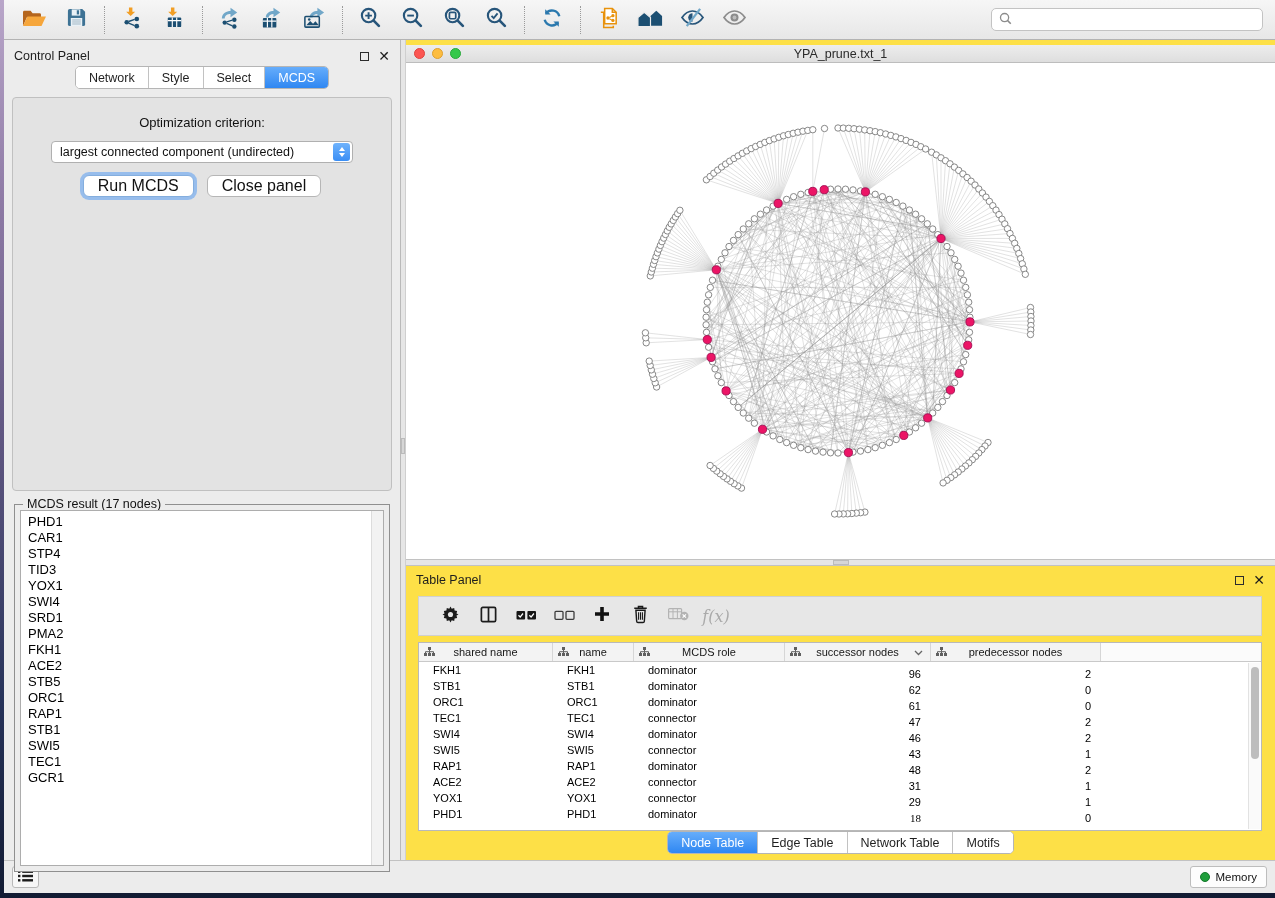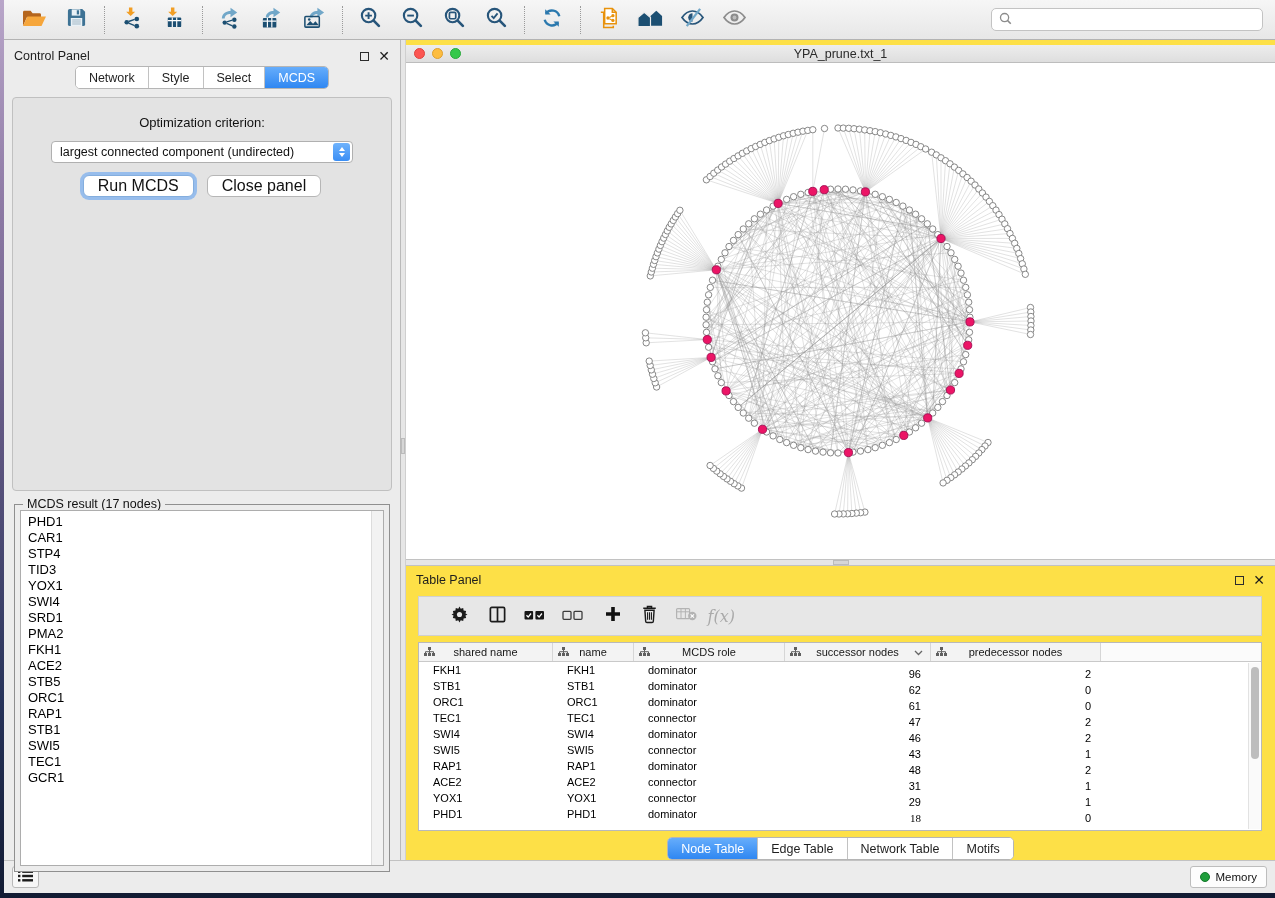--- a/index.html
+++ b/index.html
@@ -67,35 +67,35 @@
   .net-view { height:496px; flex:none; background:#fff; position:relative; }
   .net-view svg { position:absolute; inset:0; width:100%; height:100%; }
 
   
   .hsplit { height:7px; flex:none; background:#e6e6e6; border-top:1px solid #c2c2c2; border-bottom:1px solid #c2c2c2; position:relative; }
   .hsplit .grip { position:absolute; left:50%; top:0; bottom:0; width:16px; margin-left:-8px; background:#d6d6d6; border:1px solid #bbb; }
 
   
   .table-panel { flex:1; min-height:0; display:flex; flex-direction:column; padding-top:4px; }
   .tp-toolbar { margin:6px 13px 0 12px; height:40px; flex:none; background:#e7e7e7; border:1px solid #d0d0d0; display:flex; align-items:center; padding:0 12px; gap:0; }
-  .tp-btn { width:38px; height:30px; display:flex; align-items:center; justify-content:flex-end; }
+  .tp-btn { width:38px; height:30px; display:flex; align-items:center; justify-content:center; }
   .fx { font-family:"DejaVu Serif","Liberation Serif",serif; font-style:italic; font-size:16px; color:#aaa; }
   .table-wrap { margin:6px 13px 0 12px; height:189px; flex:none; background:#fff; border:1px solid #b9b9b9; position:relative; overflow:hidden; }
   .thead { display:flex; height:19px; border-bottom:1px solid #c9c9c9; }
   .th { position:relative; flex:none; display:flex; align-items:center; justify-content:center; background:#f3f3f3; border-right:1px solid #d6d6d6; font-size:11px; color:#161616; }
   .th .hier-icon { position:absolute; left:5px; top:4px; }
   .th-label { padding:0 12px; }
   .sort-icon { position:absolute; right:7px; top:7px; }
   .th-fill { flex:1; background:#fbfbfb; }
   .tr { display:flex; height:16px; }
   .td { flex:none; font-size:11px; color:#000; display:flex; align-items:center; padding-left:14px; overflow:hidden; }
   .td.num { justify-content:flex-end; padding-left:0; padding-right:10px;margin-top:8px; }
   .tbl-scroll { position:absolute; top:20px; right:1px; bottom:1px; width:12px; background:#fafafa; border-left:1px solid #e2e2e2; }
   .tbl-thumb { position:absolute; left:1.5px; right:1.5px; top:4px; height:92px; border-radius:5px; background:#bdbdbd; }
-  .bottom-tabs-row { display:flex; justify-content:center; margin-top:6px; flex:none; }
+  .bottom-tabs-row { display:flex; justify-content:center; flex:none; }
 
   
   .status-bar { height:33px; flex:none; background:#ececec; border-top:1px solid #c2c2c2; display:flex; align-items:center; padding:0 8px; }
   .status-list-btn { width:27px; height:22px; background:#f7f7f7; border:1px solid #b9b9b9; border-radius:3px; display:flex; align-items:center; justify-content:center; }
   .memory-btn { margin-left:auto; height:22px; background:#fdfdfd; border:1px solid #bdbdbd; border-radius:3px; display:flex; align-items:center; gap:5px; padding:0 9px; font-size:11.5px; color:#111; }
   .mem-dot { width:10px; height:10px; border-radius:50%; background:#1f9e3c; border:1px solid #157a2c; }
 </style>
 </head>
 <body>
 

